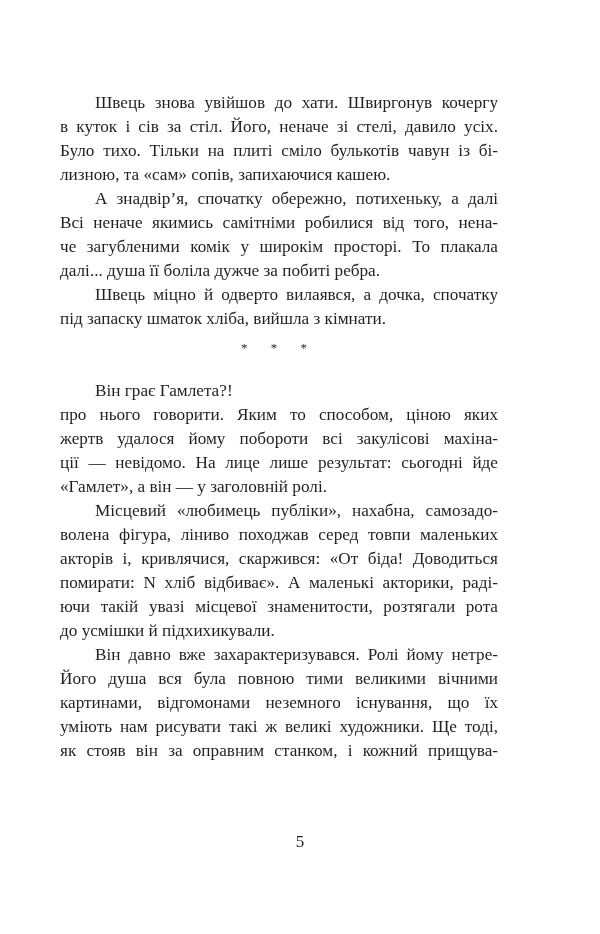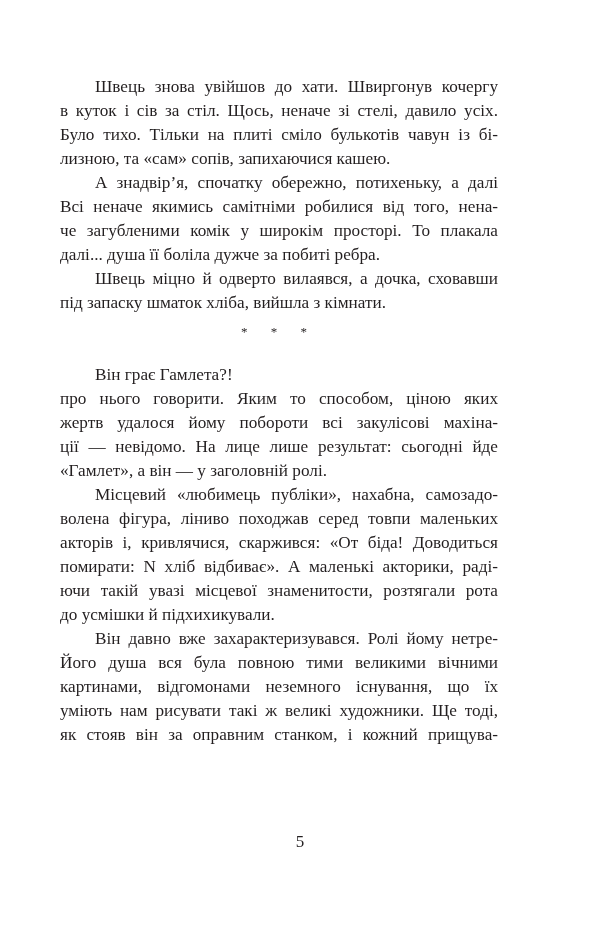--- a/index.html
+++ b/index.html
@@ -1,19 +1,19 @@
 <!DOCTYPE html>
 <html><head>
 <meta charset="utf-8">
 <style>
   html, body { margin: 0; padding: 0; background: #ffffff; }
   body { width: 600px; height: 934px; position: relative; overflow: hidden; }
   .page { position: absolute; left: 0; top: 0; width: 600px; height: 934px; background: #ffffff; }
   .text-block {
-    position: absolute; left: 60px; top: 75px; width: 438px;
+    position: absolute; left: 60px; top: 91px; width: 438px;
     font-family: "Liberation Serif", "DejaVu Serif", serif;
     font-size: 17.2px; color: #231f20;
   }
   .line {
     display: block; height: 24px; line-height: 24px;
     text-align: justify; text-align-last: justify; white-space: nowrap;
   }
   .line.last { text-align-last: left; }
   .line.indent { padding-left: 35px; }
   .line .j { display: inline-block; width: 100%; text-align: justify; text-align-last: justify; white-space: normal; }
@@ -28,34 +28,34 @@
   }
 </style>
 </head>
 <body>
 
 <div class="page">
   <div class="text-block">
 
     <div>
       <span class="line indent"><span class="j">Швець знова увійшов до хати. Швиргонув кочергу</span></span>
-      <span class="line"><span class="j">в куток і сів за стіл. Щось, неначе зі стелі, давило усіх.</span></span>
+      <span class="line"><span class="j">в куток і сів за стіл. Його, неначе зі стелі, давило усіх.</span></span>
       <span class="line"><span class="j">Було тихо. Тільки на плиті сміло булькотів чавун із бі-</span></span>
       <span class="line last"><span class="j">лизною, та «сам» сопів, запихаючися кашею.</span></span>
     </div>
 
     <div>
       <span class="line indent"><span class="j">А знадвір’я, спочатку обережно, потихеньку, а далі</span></span>
       <span class="line"><span class="j">Всі неначе якимись самітніми робилися від того, нена-</span></span>
       <span class="line"><span class="j">че загубленими комік у широкім просторі. То плакала</span></span>
       <span class="line last"><span class="j">далі... душа її боліла дужче за побиті ребра.</span></span>
     </div>
 
     <div>
-      <span class="line indent"><span class="j">Швець міцно й одверто вилаявся, а дочка, сховавши</span></span>
+      <span class="line indent"><span class="j">Швець міцно й одверто вилаявся, а дочка, спочатку</span></span>
       <span class="line last"><span class="j">під запаску шматок хліба, вийшла з кімнати.</span></span>
     </div>
 
     <div class="separator">* * *</div>
 
     <div>
       <span class="line indent last"><span class="j">Він грає Гамлета?!</span></span>
     </div>
 
     <div>

